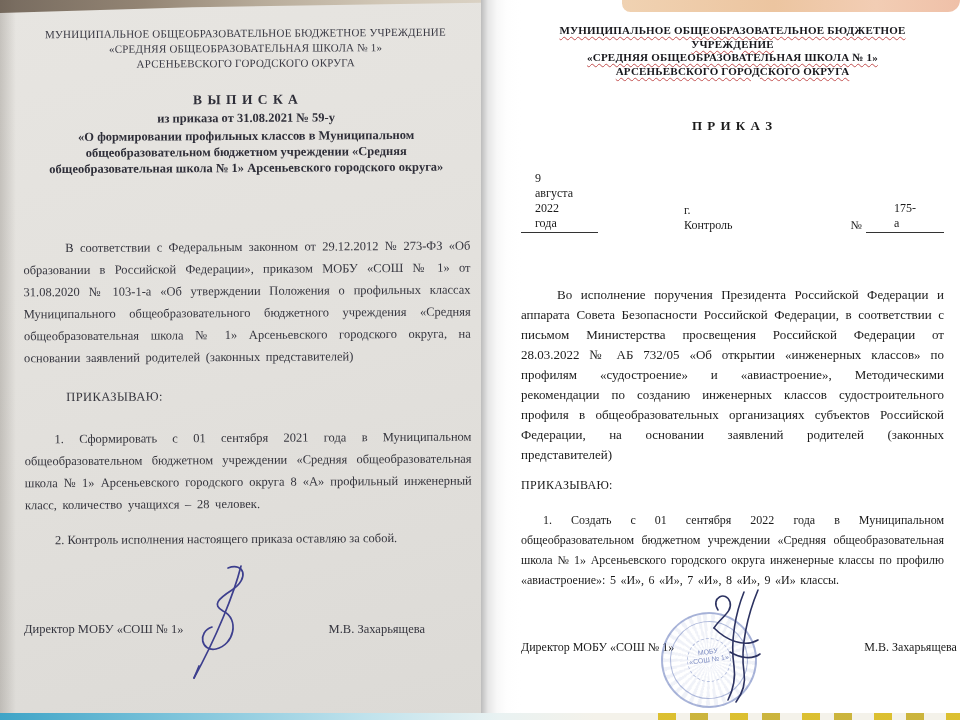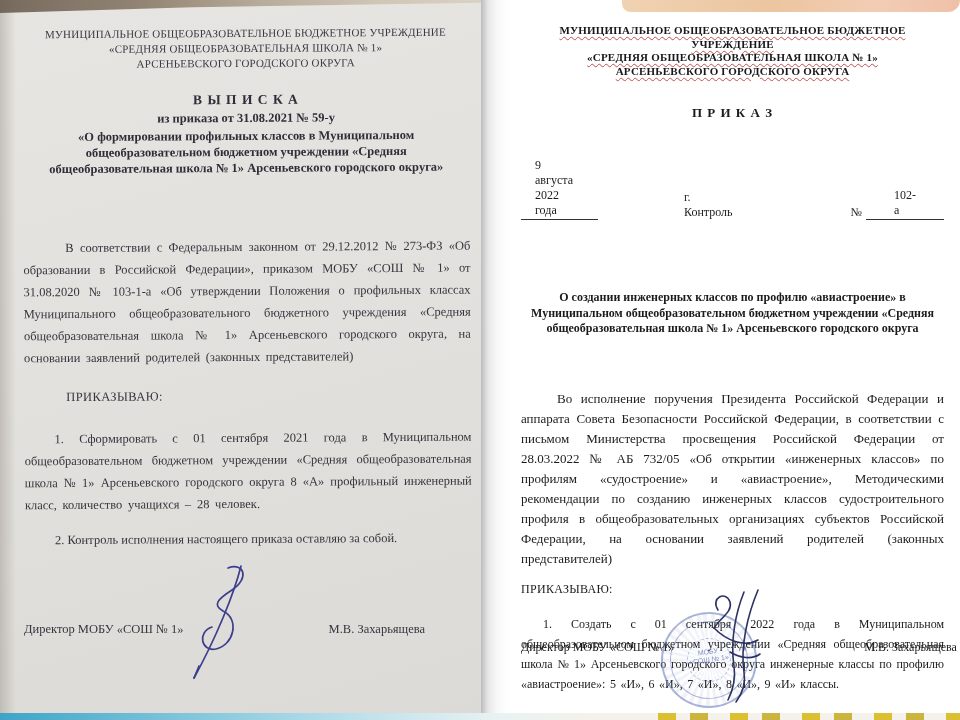--- a/index.html
+++ b/index.html
@@ -53,21 +53,21 @@
     position:absolute;top:0;right:0;width:338px;height:12px;
     background:linear-gradient(90deg,#f0d2b2 0%,#ecc5a0 45%,#f2cdb4 75%,#efc0a8 100%);
     border-radius:0 0 14px 10px;
   }
   .right-inner{position:relative;padding:24px 16px 0 40px;}
   .r-org{text-align:center;font-weight:bold;font-size:11px;line-height:13.5px;letter-spacing:.2px;color:#17171c;}
   .r-org .wavy{
     text-decoration:underline wavy #c25050;
     text-decoration-thickness:1px;text-underline-offset:2px;
   }
-  .r-title{text-align:center;font-weight:bold;font-size:13px;letter-spacing:1px;margin-top:27px;}
+  .r-title{text-align:center;font-weight:bold;font-size:13px;letter-spacing:1px;margin-top:40px;}
   .r-date-row{display:flex;align-items:flex-end;margin-top:37px;font-size:12px;}
   .r-date{border-bottom:1px solid #333;padding:0 20px 1px 14px;}
   .r-city{margin-left:86px;}
   .r-no-sign{margin-left:118px;}
   .r-no{border-bottom:1px solid #333;padding:0 28px 1px 28px;margin-left:4px;}
   .r-subject{text-align:center;font-weight:bold;font-size:12px;line-height:15.5px;margin-top:70px;padding:0 2px;}
   .r-body{margin-top:52px;font-size:13px;line-height:20px;text-align:justify;text-indent:36px;word-spacing:2px;}
   .r-order{margin-top:13px;font-size:12px;letter-spacing:.3px;}
   .r-item{margin-top:17px;font-size:12px;line-height:20px;text-align:justify;text-indent:22px;word-spacing:1.5px;}
   .r-sign-row{position:absolute;left:521px;top:640px;width:424px;display:flex;font-size:12px;color:#1b1b1b;}
@@ -148,23 +148,22 @@
     <div class="r-org">
       <div><span class="wavy">МУНИЦИПАЛЬНОЕ ОБЩЕОБРАЗОВАТЕЛЬНОЕ БЮДЖЕТНОЕ УЧРЕЖДЕНИЕ</span></div>
       <div><span class="wavy">«СРЕДНЯЯ ОБЩЕОБРАЗОВАТЕЛЬНАЯ ШКОЛА № 1»</span></div>
       <div><span class="wavy">АРСЕНЬЕВСКОГО ГОРОДСКОГО ОКРУГА</span></div>
     </div>
     <div class="r-title">П Р И К А З</div>
     <div class="r-date-row">
       <span class="r-date">9 августа 2022 года</span>
       <span class="r-city">г. Контроль</span>
       <span class="r-no-sign">№</span>
-      <span class="r-no">102-а</span>
+      <span class="r-no">175-а</span>
     </div>
-    <div class="r-subject">О создании инженерных классов по профилю «авиастроение» в Муниципальном общеобразовательном бюджетном учреждении «Средняя общеобразовательная школа № 1» Арсеньевского городского округа</div>
     <p class="r-body">Во исполнение поручения Президента Российской Федерации и аппарата Совета Безопасности Российской Федерации, в соответствии с письмом Министерства просвещения Российской Федерации от 28.03.2022 № АБ 732/05 «Об открытии «инженерных классов» по профилям «судостроение» и «авиастроение», Методическими рекомендации по созданию инженерных классов судостроительного профиля в общеобразовательных организациях субъектов Российской Федерации, на основании заявлений родителей (законных представителей)</p>
     <div class="r-order">ПРИКАЗЫВАЮ:</div>
     <p class="r-item">1. Создать с 01 сентября 2022 года в Муниципальном общеобразовательном бюджетном учреждении «Средняя общеобразовательная школа № 1» Арсеньевского городского округа инженерные классы по профилю «авиастроение»: 5 «И», 6 «И», 7 «И», 8 «И», 9 «И» классы.</p>
   </div>
 </div>
 
 <div class="r-sign-row">
   <span class="r-sign-pos">Директор МОБУ «СОШ № 1»</span>
   <span class="r-sign-name">М.В. Захарьящева</span>
 </div>

